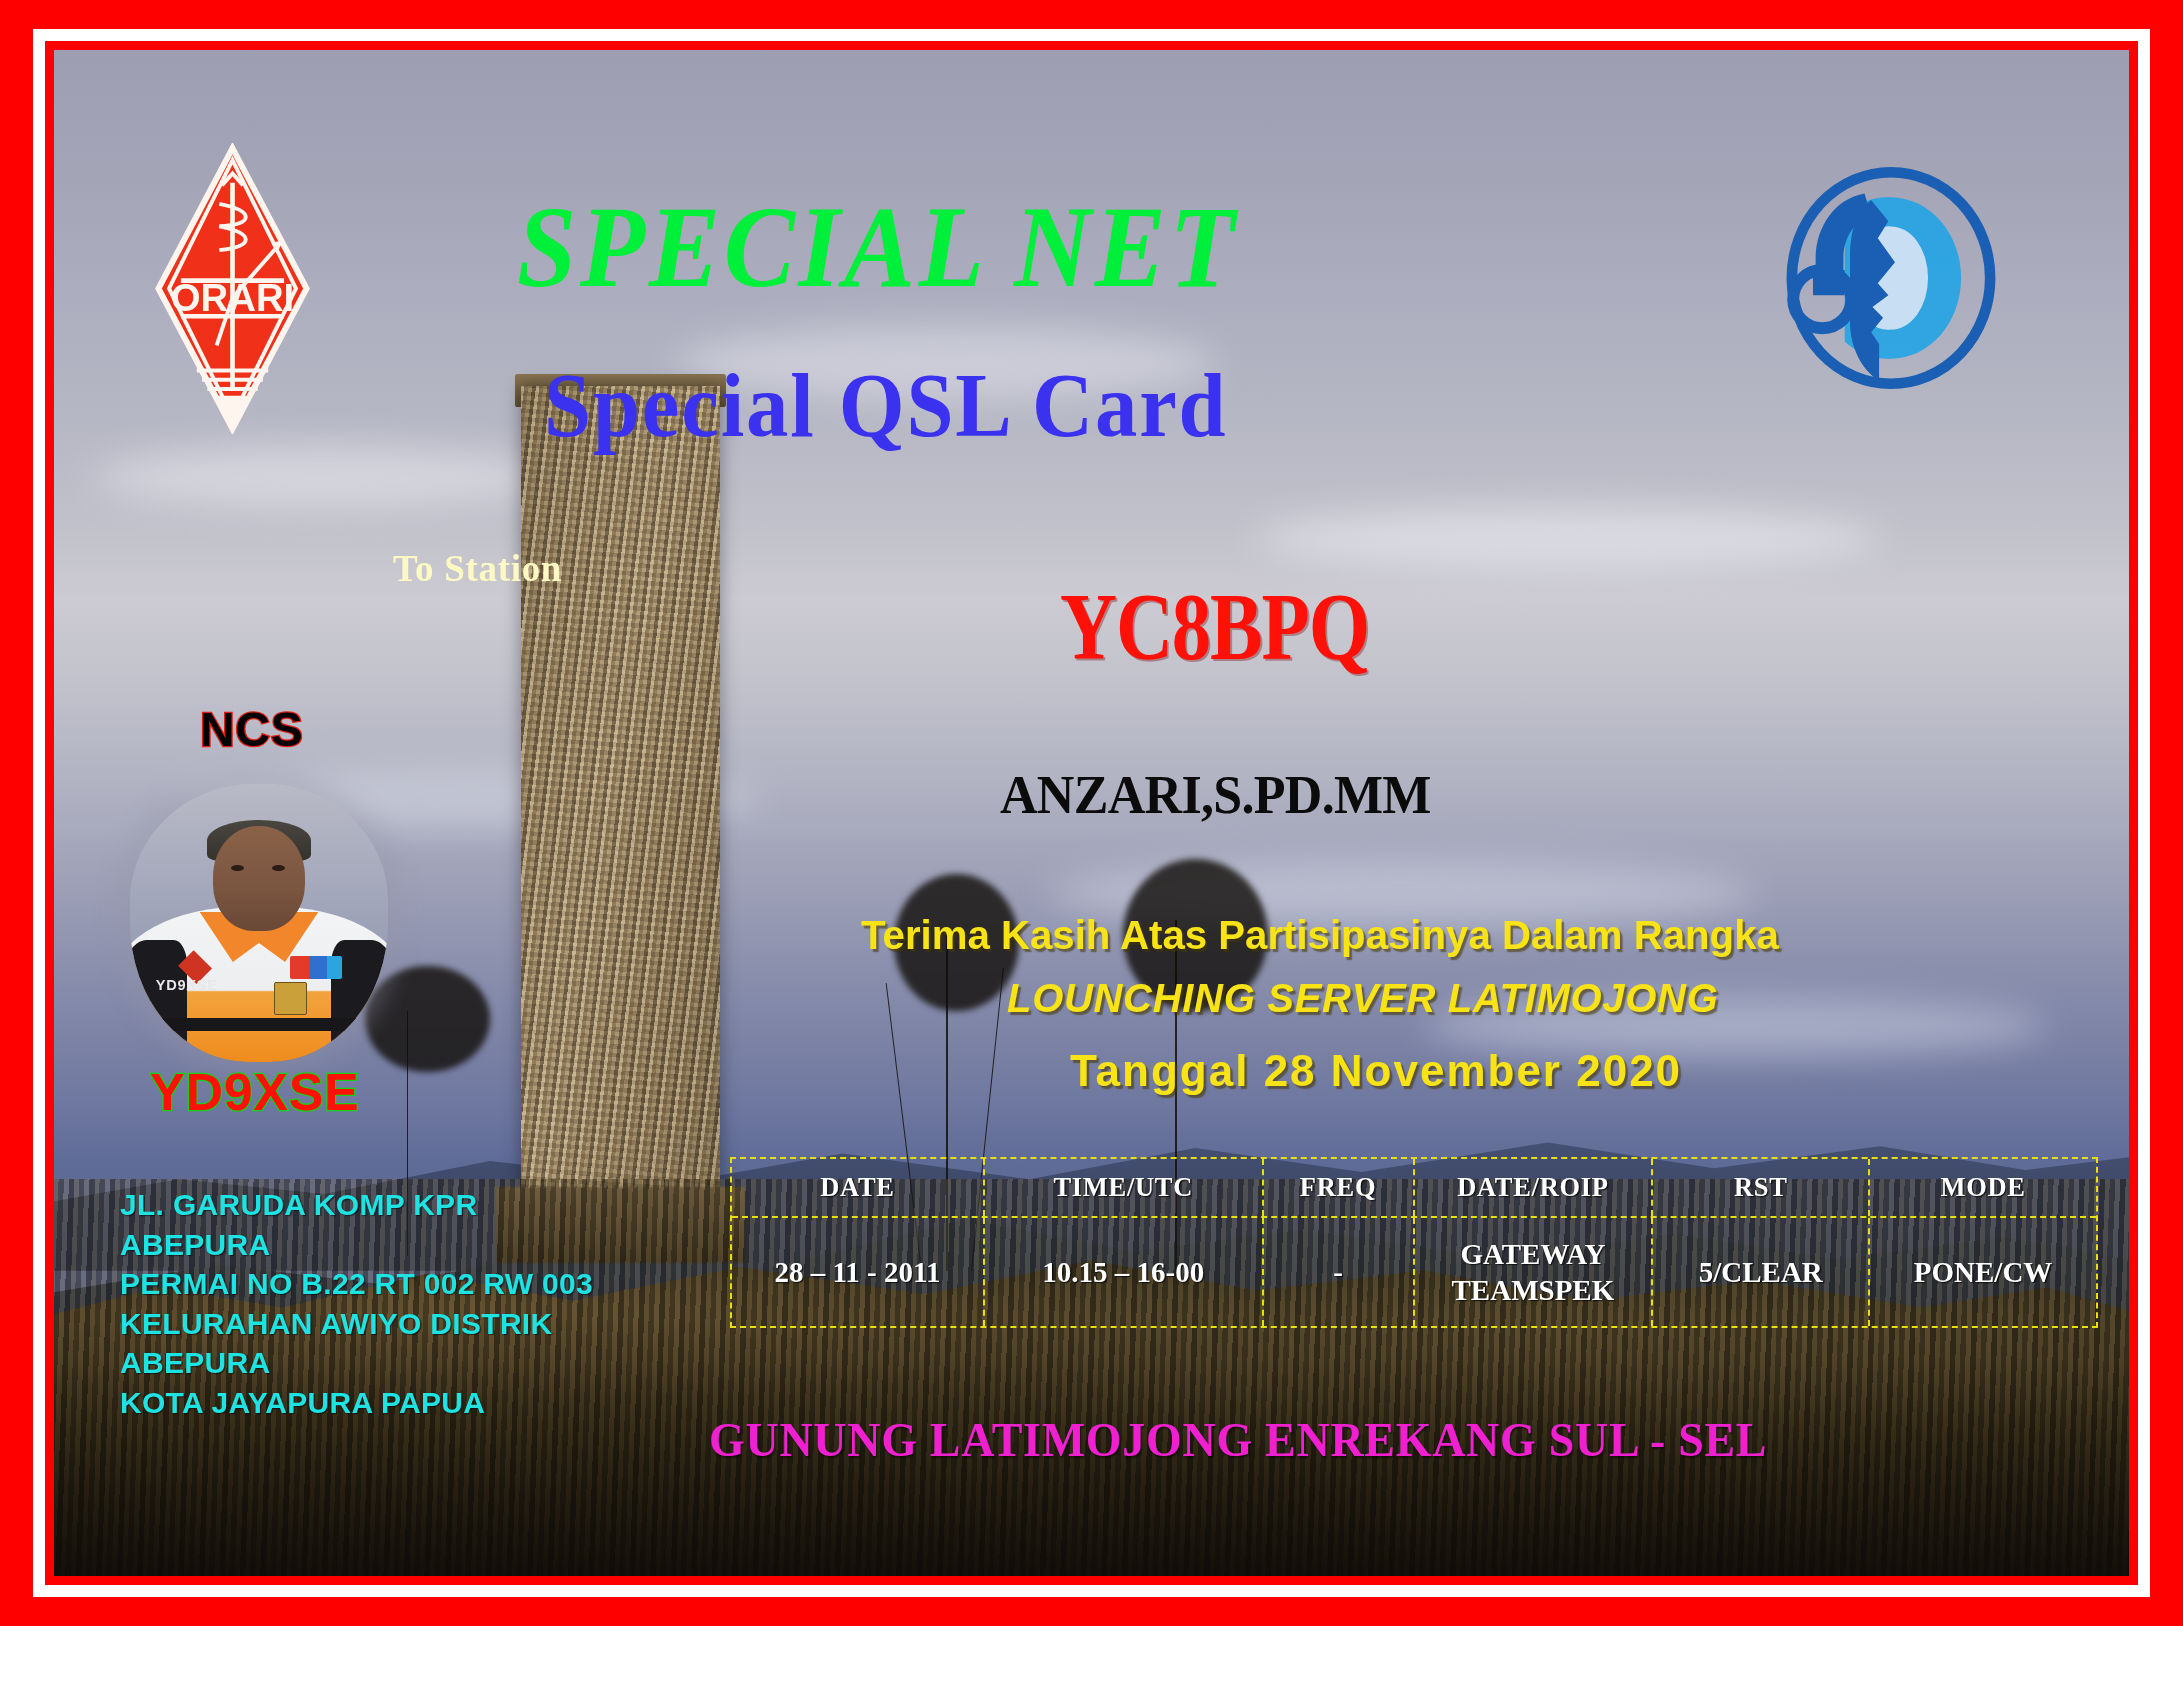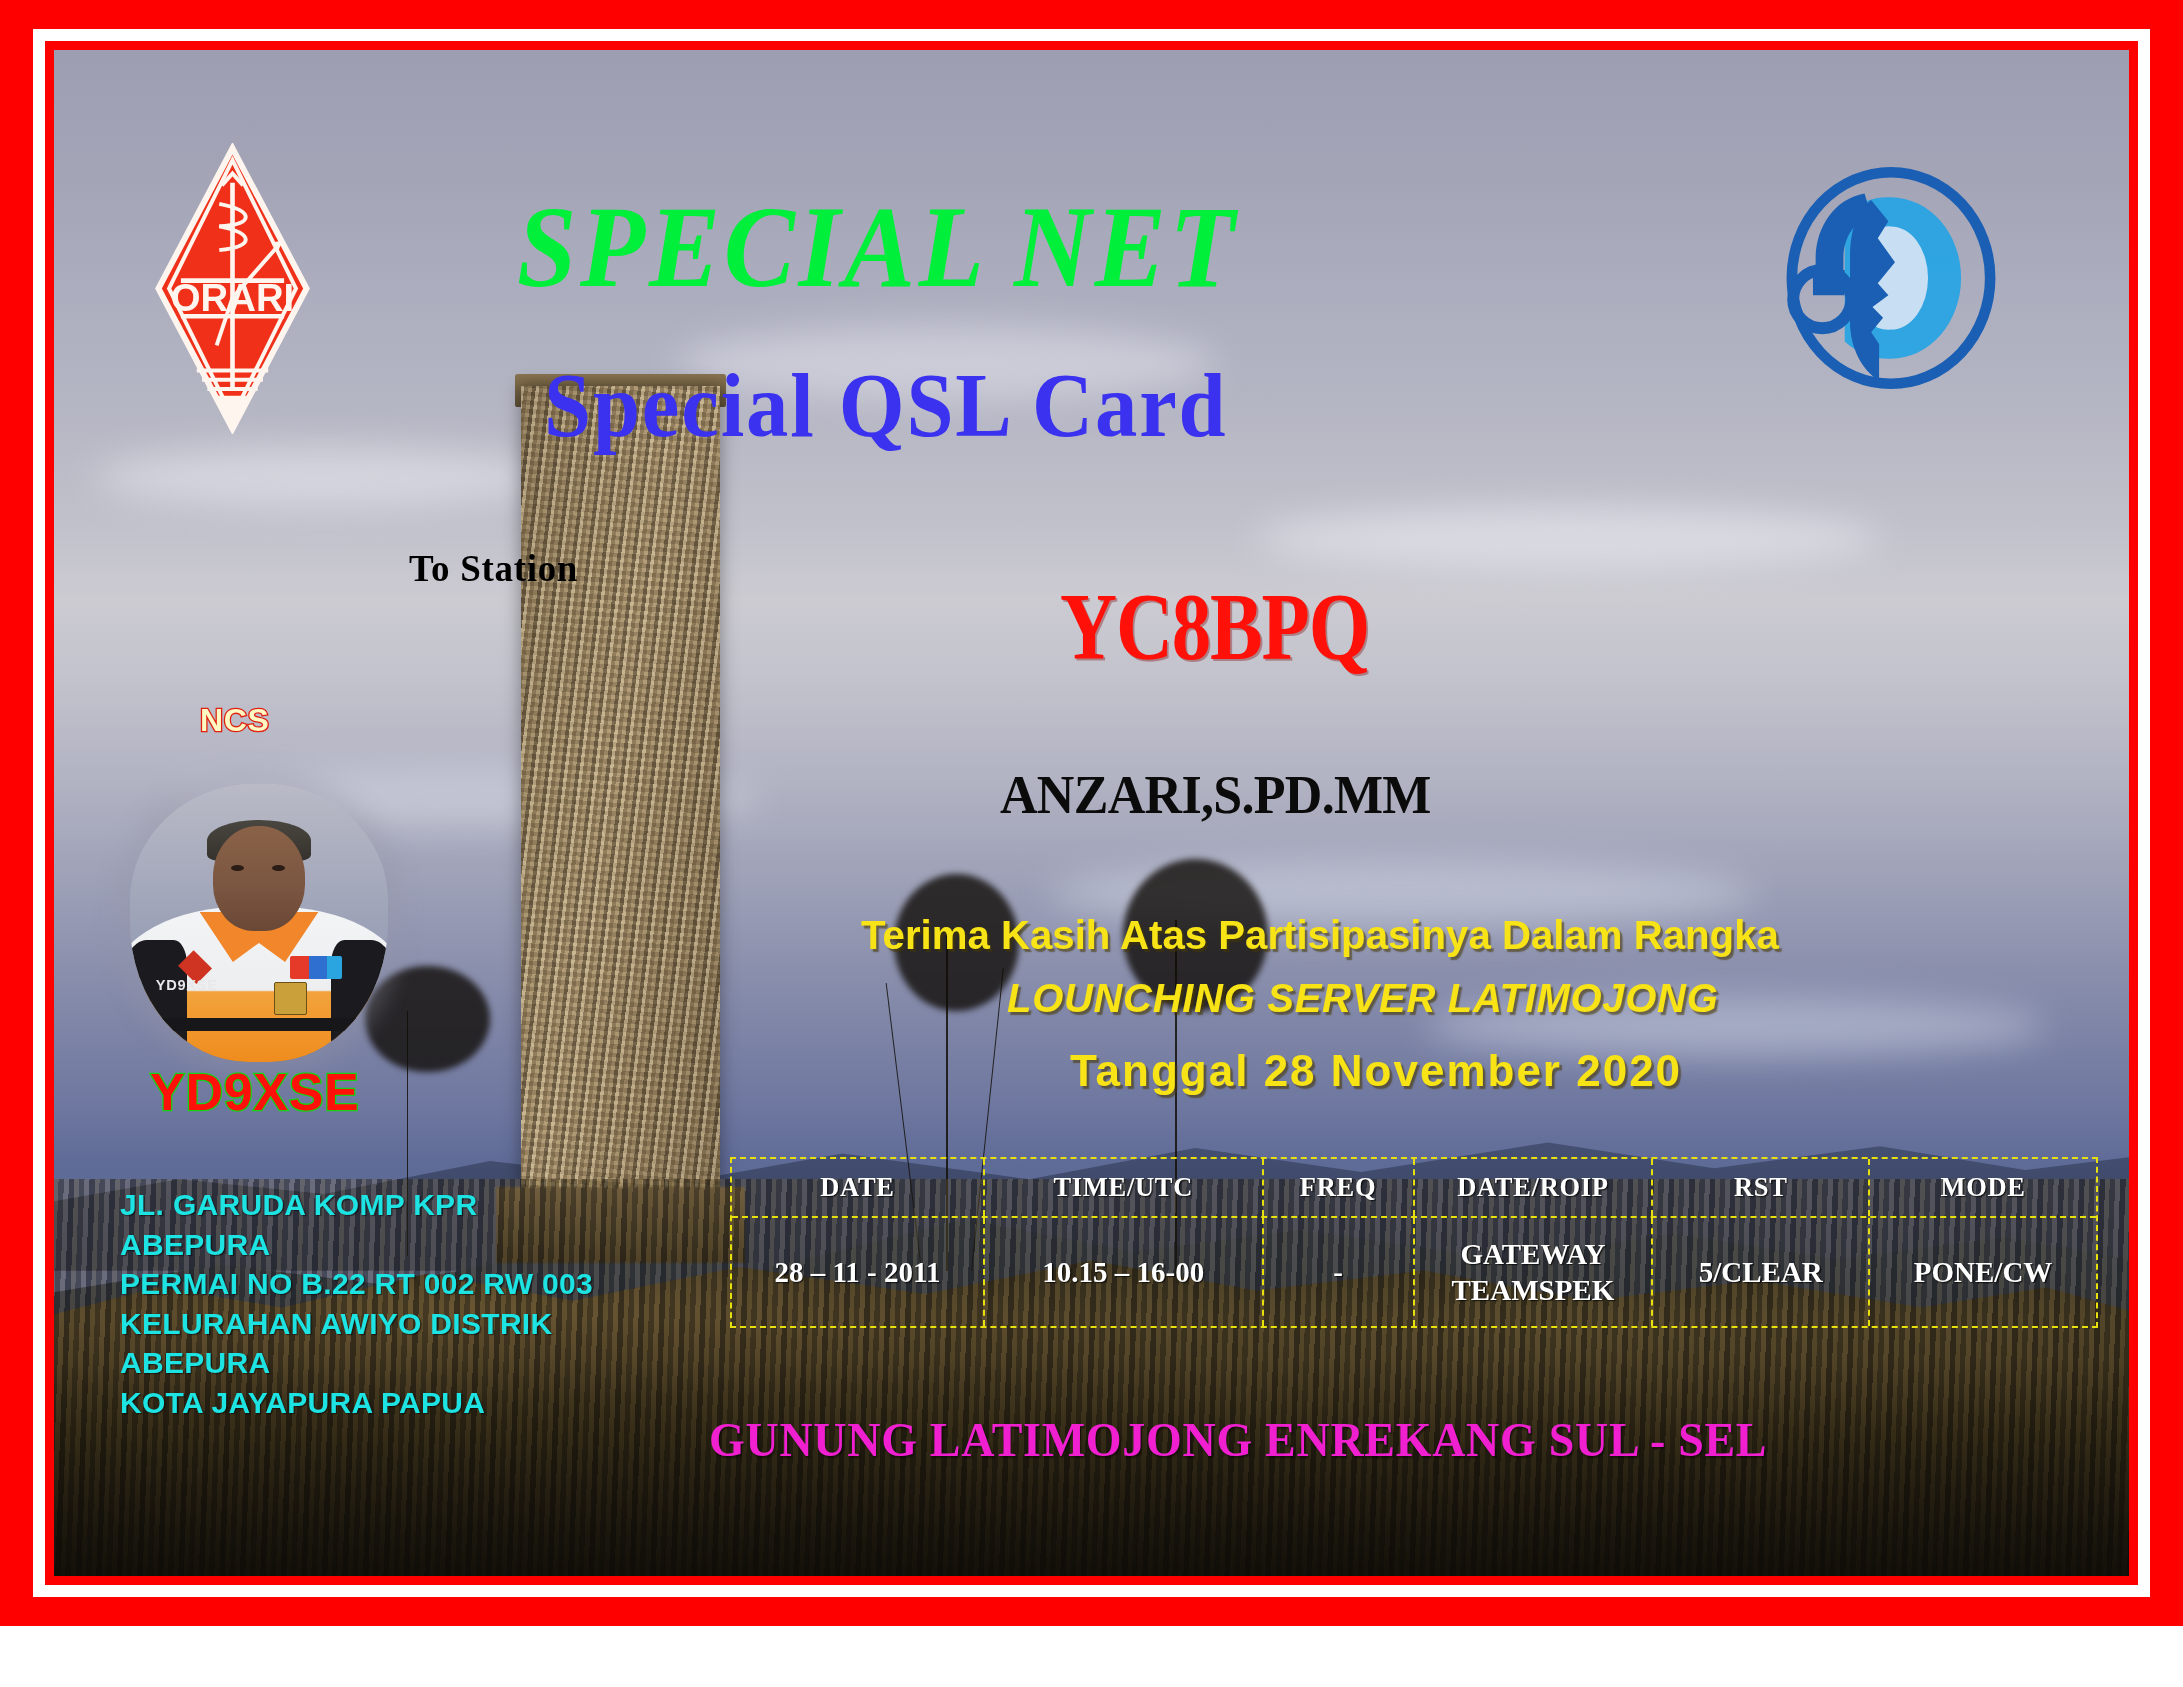--- a/index.html
+++ b/index.html
@@ -58,31 +58,31 @@
   #oplogo{position:absolute;right:119px;top:109px;width:238px;height:238px;}
   #oplogo svg{width:100%;height:100%;display:block;}
 
   
   .hdr{position:absolute;white-space:nowrap;line-height:1;}
   #special-net{left:463px;top:139px;font-size:116px;font-weight:700;font-style:italic;
     color:#00ef3a;font-family:"Liberation Serif",serif;letter-spacing:4px;
     transform:scaleX(.92);transform-origin:left center;}
   #qsl-card{left:490px;top:311px;font-size:90px;font-weight:700;color:#3b32ef;
     font-family:"Liberation Serif",serif;letter-spacing:2px;transform:scaleX(.94);transform-origin:left center;}
-  #to-station{left:355px;top:500px;font-size:37px;font-weight:700;color:#000000;
+  #to-station{left:339px;top:500px;font-size:37px;font-weight:700;color:#fef9c3;
     font-family:"Liberation Serif",serif;letter-spacing:0.7px;}
   #callsign{left:1006px;top:529px;font-size:85px;font-weight:700;color:#ff1008;
     font-family:"Liberation Serif",serif;letter-spacing:-1.3px;transform:scaleY(1.12) scaleX(.93);transform-origin:left top;
     text-shadow:2px 2.6px 0 rgba(120,0,0,.35);}
   #opname{left:946px;top:718px;font-size:52px;font-weight:700;color:#0b0b0b;
     font-family:"Liberation Serif",serif;letter-spacing:-0.7px;transform:scaleY(1.05);transform-origin:left top;}
 
   
-  #ncs{position:absolute;left:146px;top:652px;font-size:32px;font-weight:700;
-    color:#fef9c3;font-family:"Liberation Sans",sans-serif;letter-spacing:0.7px;
+  #ncs{position:absolute;left:146px;top:652px;font-size:48px;font-weight:700;
+    color:#000000;font-family:"Liberation Sans",sans-serif;letter-spacing:0.7px;
     -webkit-text-stroke:2.6px #e02010;paint-order:stroke fill;}
   #yd9xse{position:absolute;left:96px;top:1012px;font-size:52px;font-weight:700;
     color:#ff1008;font-family:"Liberation Sans",sans-serif;letter-spacing:0.7px;
     -webkit-text-stroke:2.6px #18d018;paint-order:stroke fill;}
   #portrait{position:absolute;left:76px;top:734px;width:258px;height:278px;
     border-radius:48% 48% 46% 46%/42% 42% 50% 50%;
     overflow:hidden;box-shadow:0 0 20px 14.6px rgba(150,150,165,.30);
     filter:blur(0.3px);}
   #portrait .p-bg{position:absolute;inset:0;background:linear-gradient(180deg,#b9bac6,#9aa0b6 55%,#6e7793);}
   #portrait .p-shoulders{position:absolute;left:-6%;bottom:0;width:112%;height:56%;

